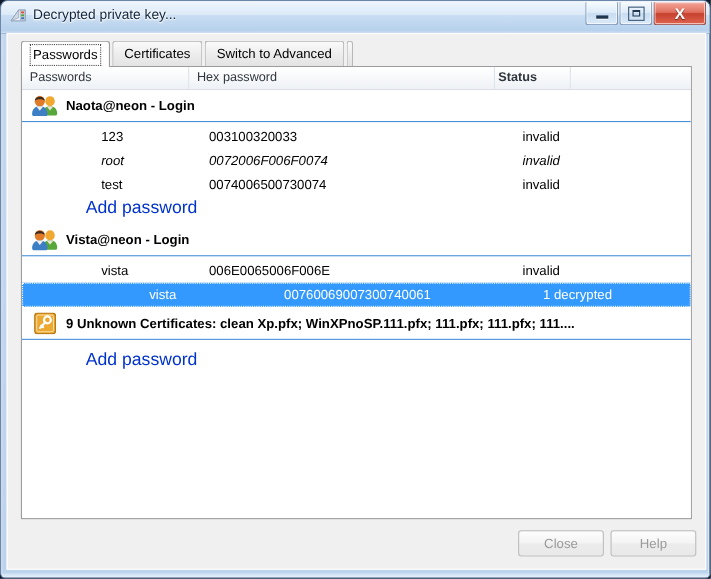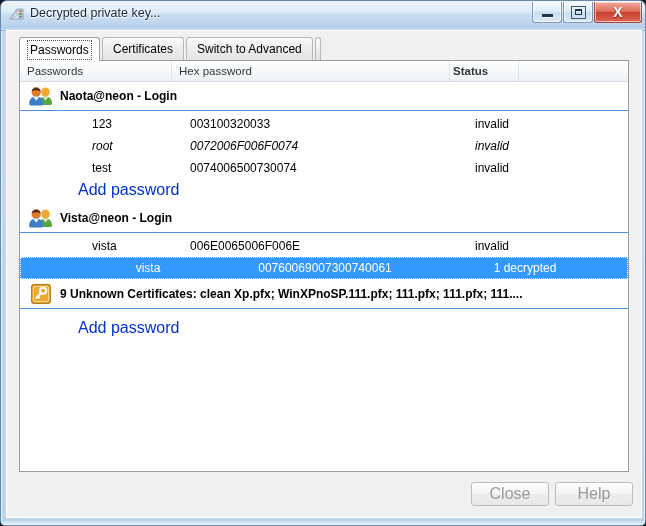--- a/index.html
+++ b/index.html
@@ -277,21 +277,21 @@
   }
   .dlgbtn {
     position: absolute;
     top: 9px;
     height: 24px;
     width: 78px;
     box-sizing: border-box;
     border: 1px solid #bdbdbd;
     border-radius: 3px;
     background: linear-gradient(to bottom, #fdfdfd 0%, #f4f4f4 48%, #ececec 52%, #e9e9e9 100%);
-    font-size: 16px;
+    font-size: 12px;
     font-family: "Liberation Sans", sans-serif;
     color: #9a9a9a;
     display: flex;
     align-items: center;
     justify-content: center;
     white-space: nowrap;
   }
   #btn-close { right: 92px; }
   #btn-help  { right: 8px; }
 

